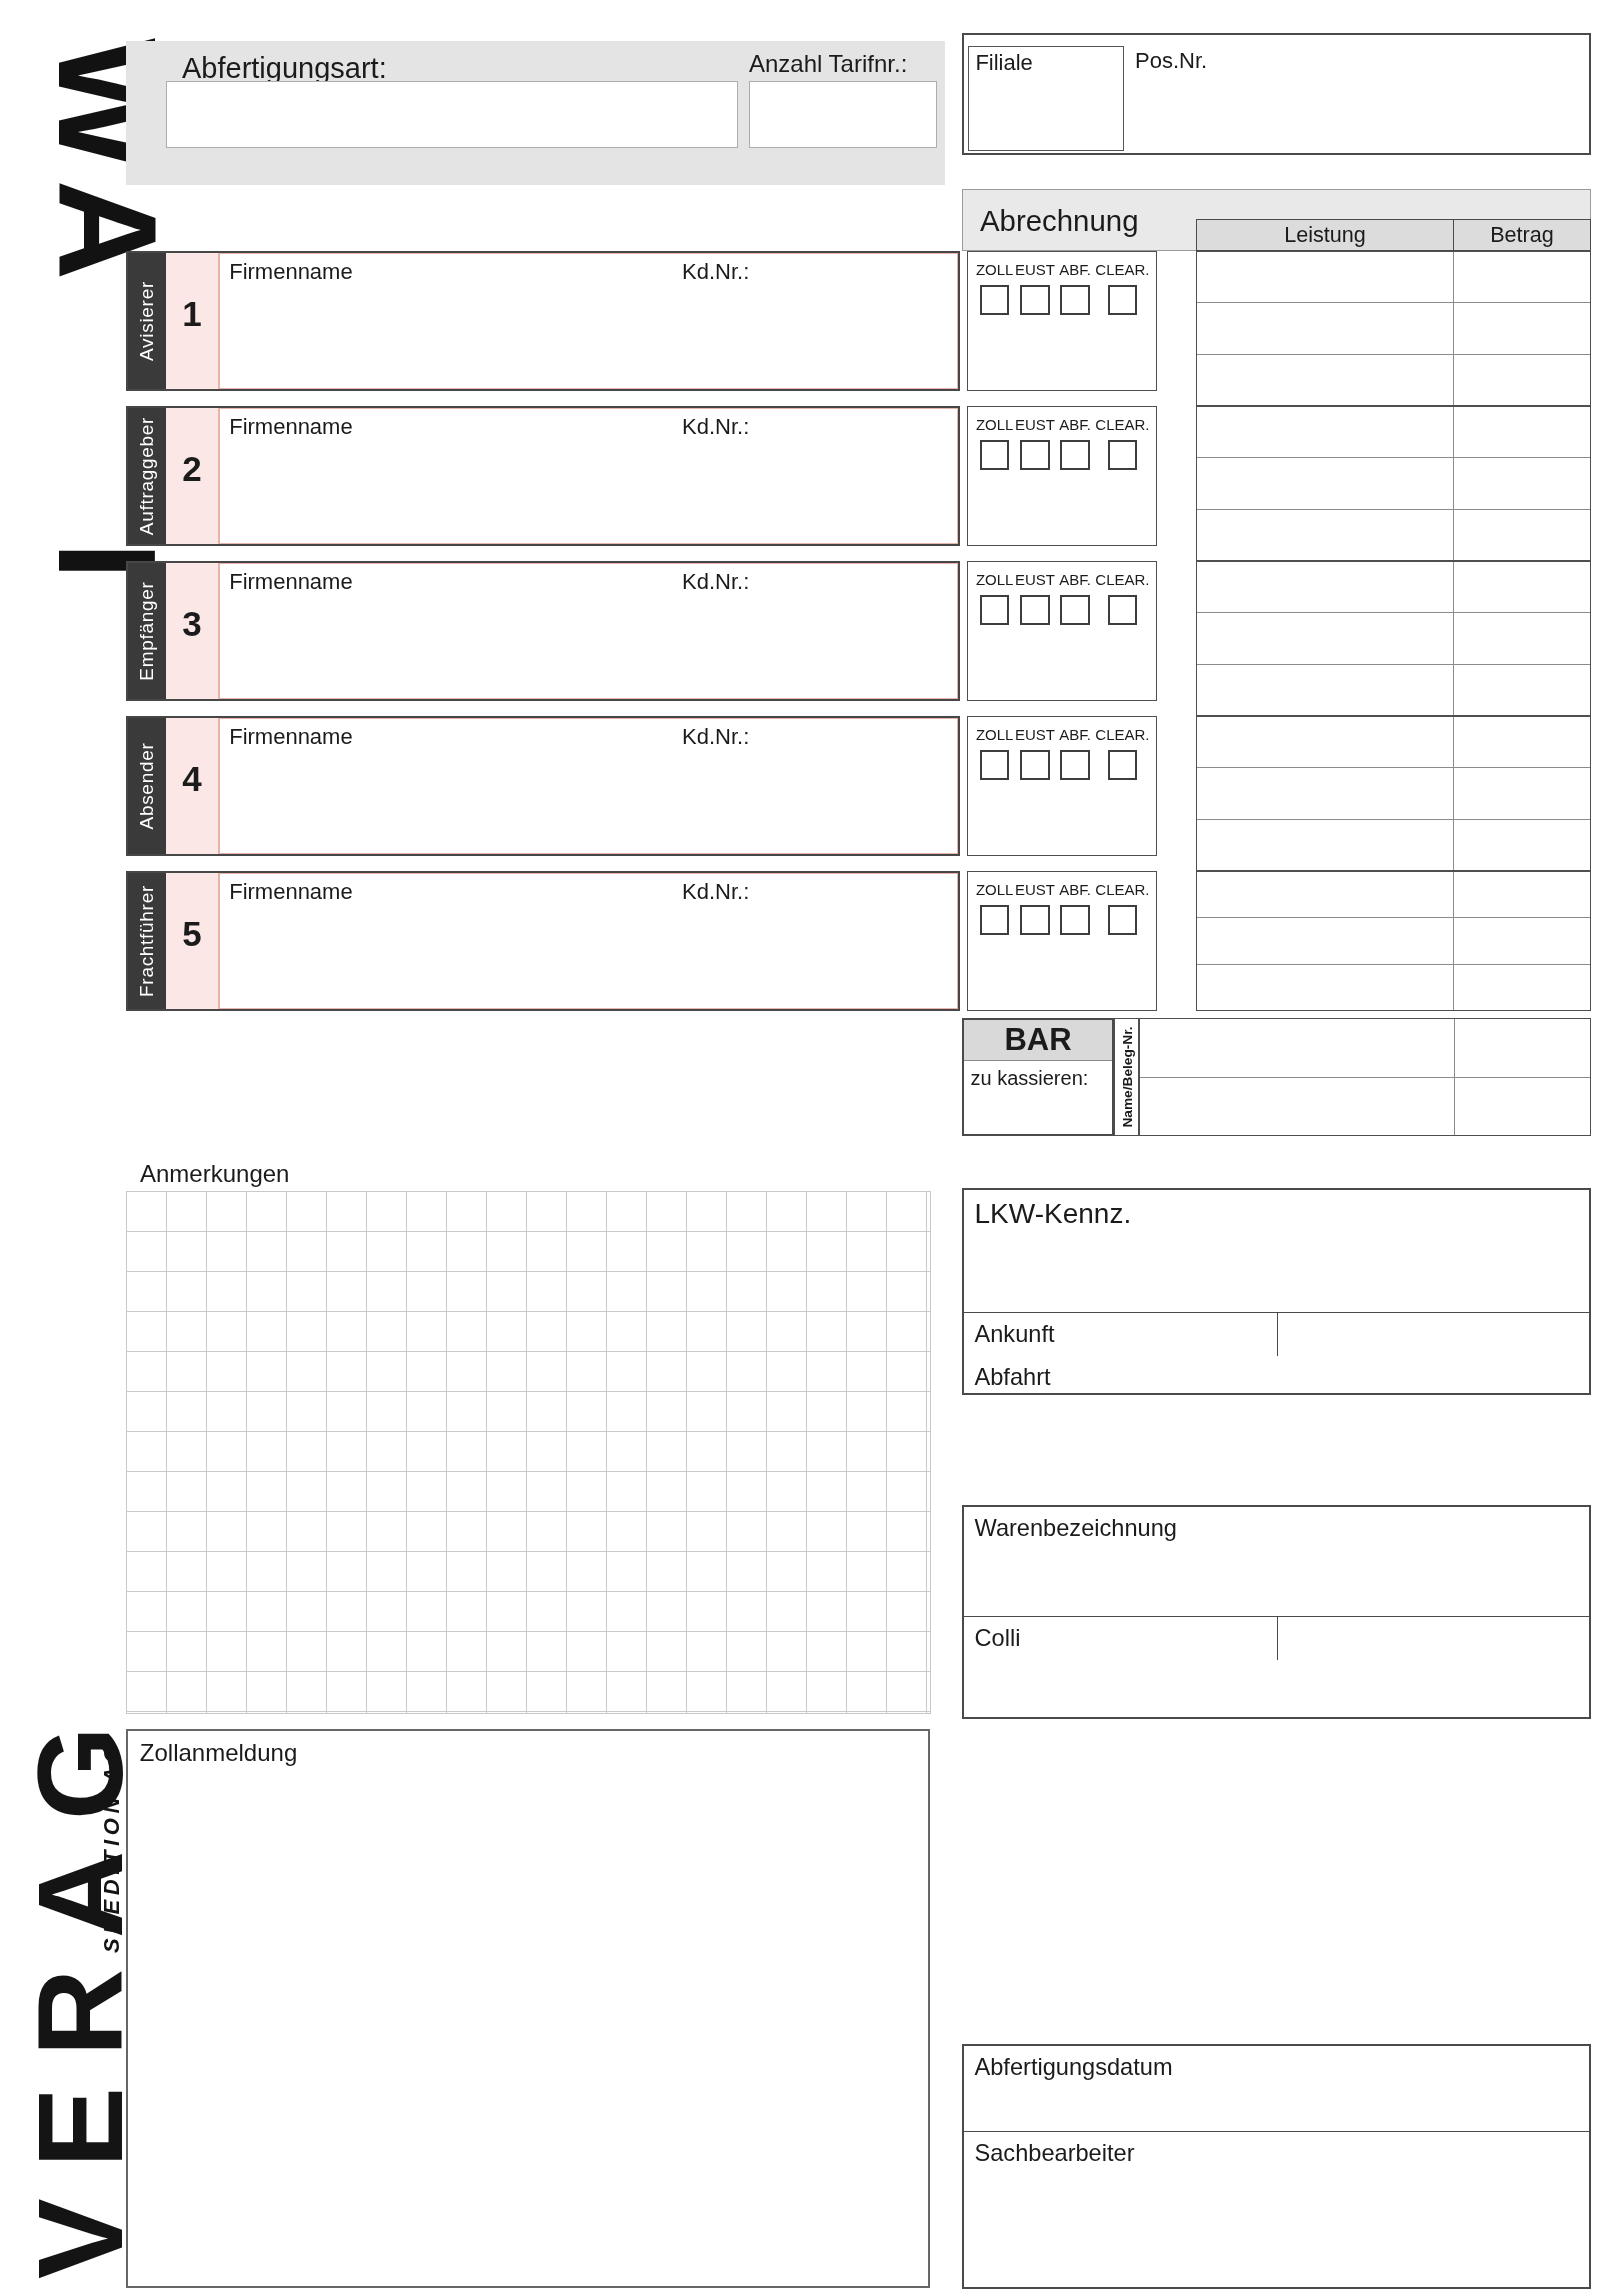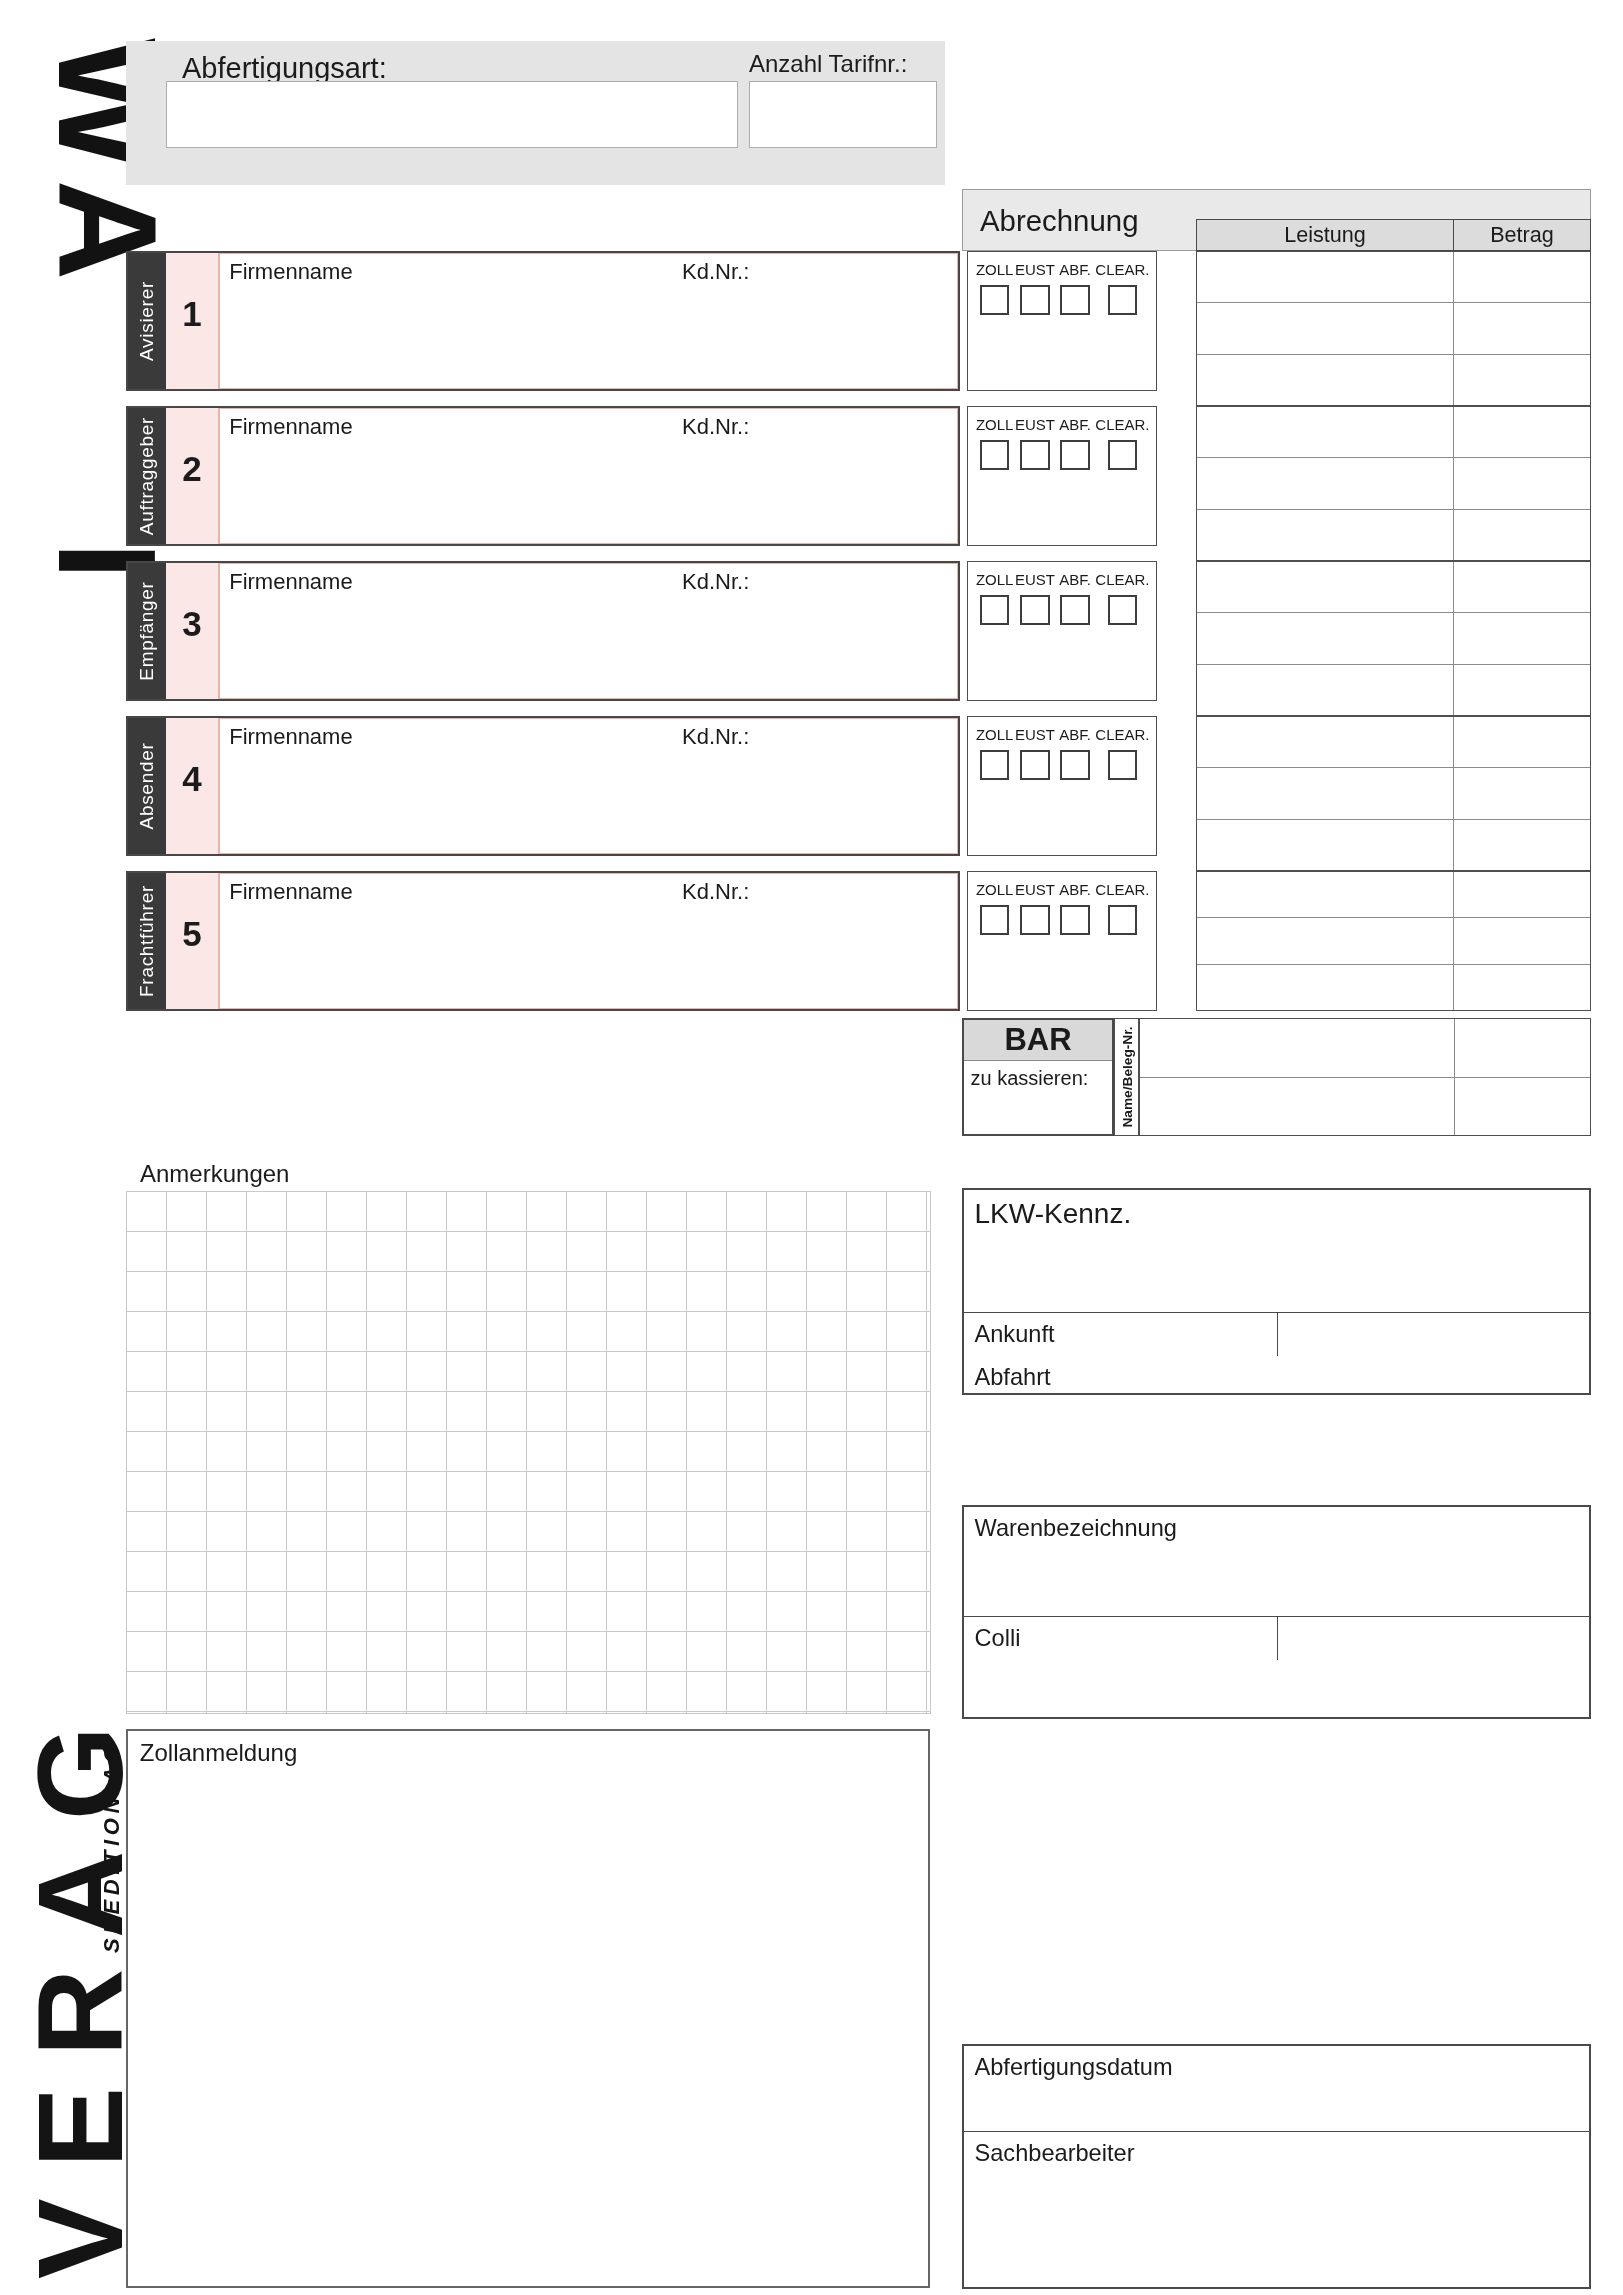--- a/index.html
+++ b/index.html
@@ -122,20 +122,26 @@
     <span>I</span>
   </div>
 
   <div class="abs gray-band">
     <span class="abs abfart-label">Abfertigungsart:</span>
     <div class="abs abfart-input"></div>
     <span class="abs tarif-label">Anzahl Tarifnr.:</span>
     <div class="abs tarif-input"></div>
   </div>
 
+  <div class="abs filiale-box">
+    <div class="abs filiale-inner">
+      <span class="abs filiale-label">Filiale</span>
+    </div>
+    <span class="abs posnr-label">Pos.Nr.</span>
+  </div>
 
   <div class="abs abrechnung-band">
     <span class="abs abrechnung-title">Abrechnung</span>
   </div>
   <div class="abs lb-header">
     <div class="lb-cell l">Leistung</div>
     <div class="lb-cell r">Betrag</div>
   </div>
 
   <div class="abs party-row" style="top:251px">

